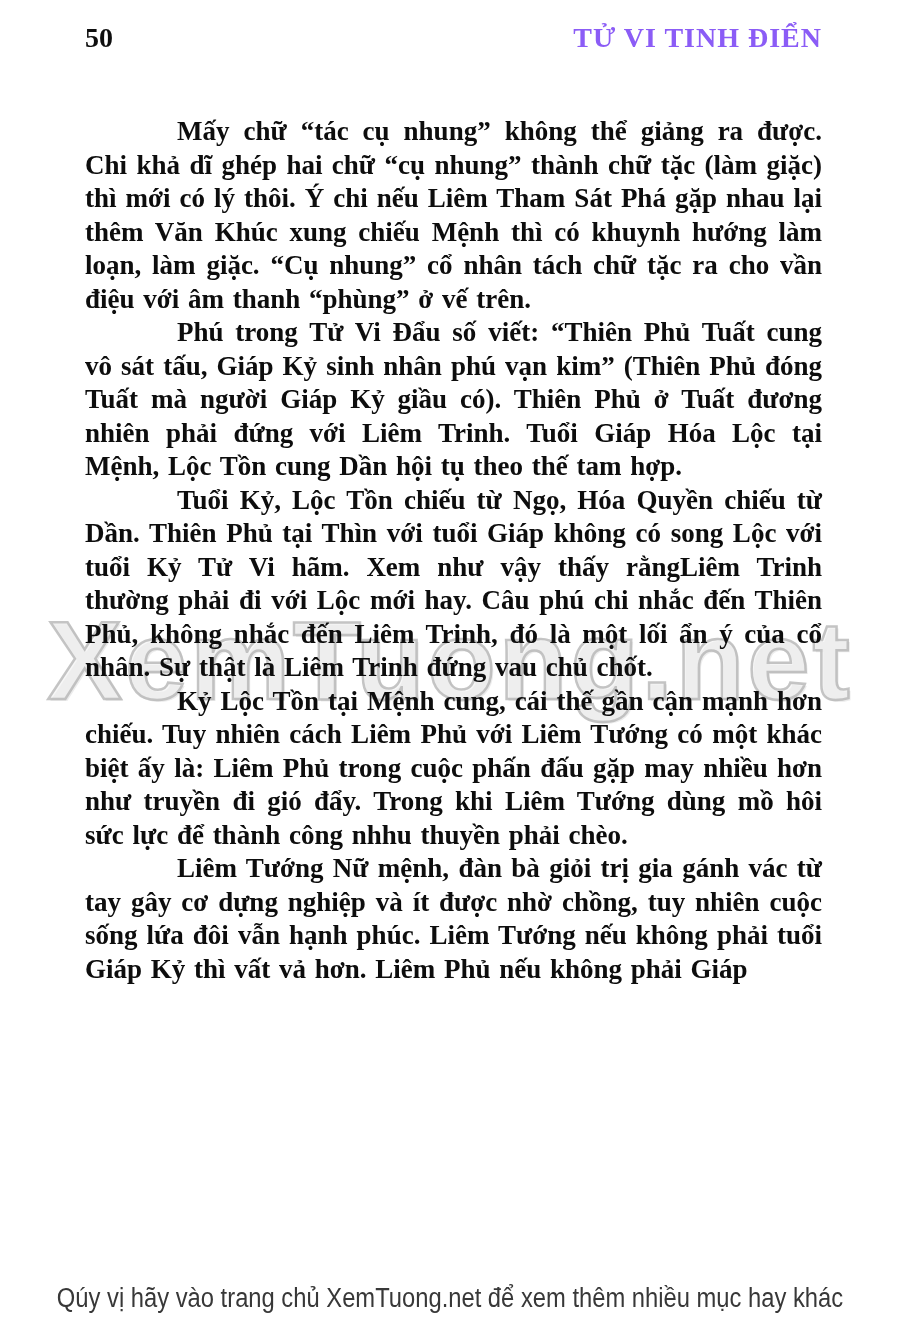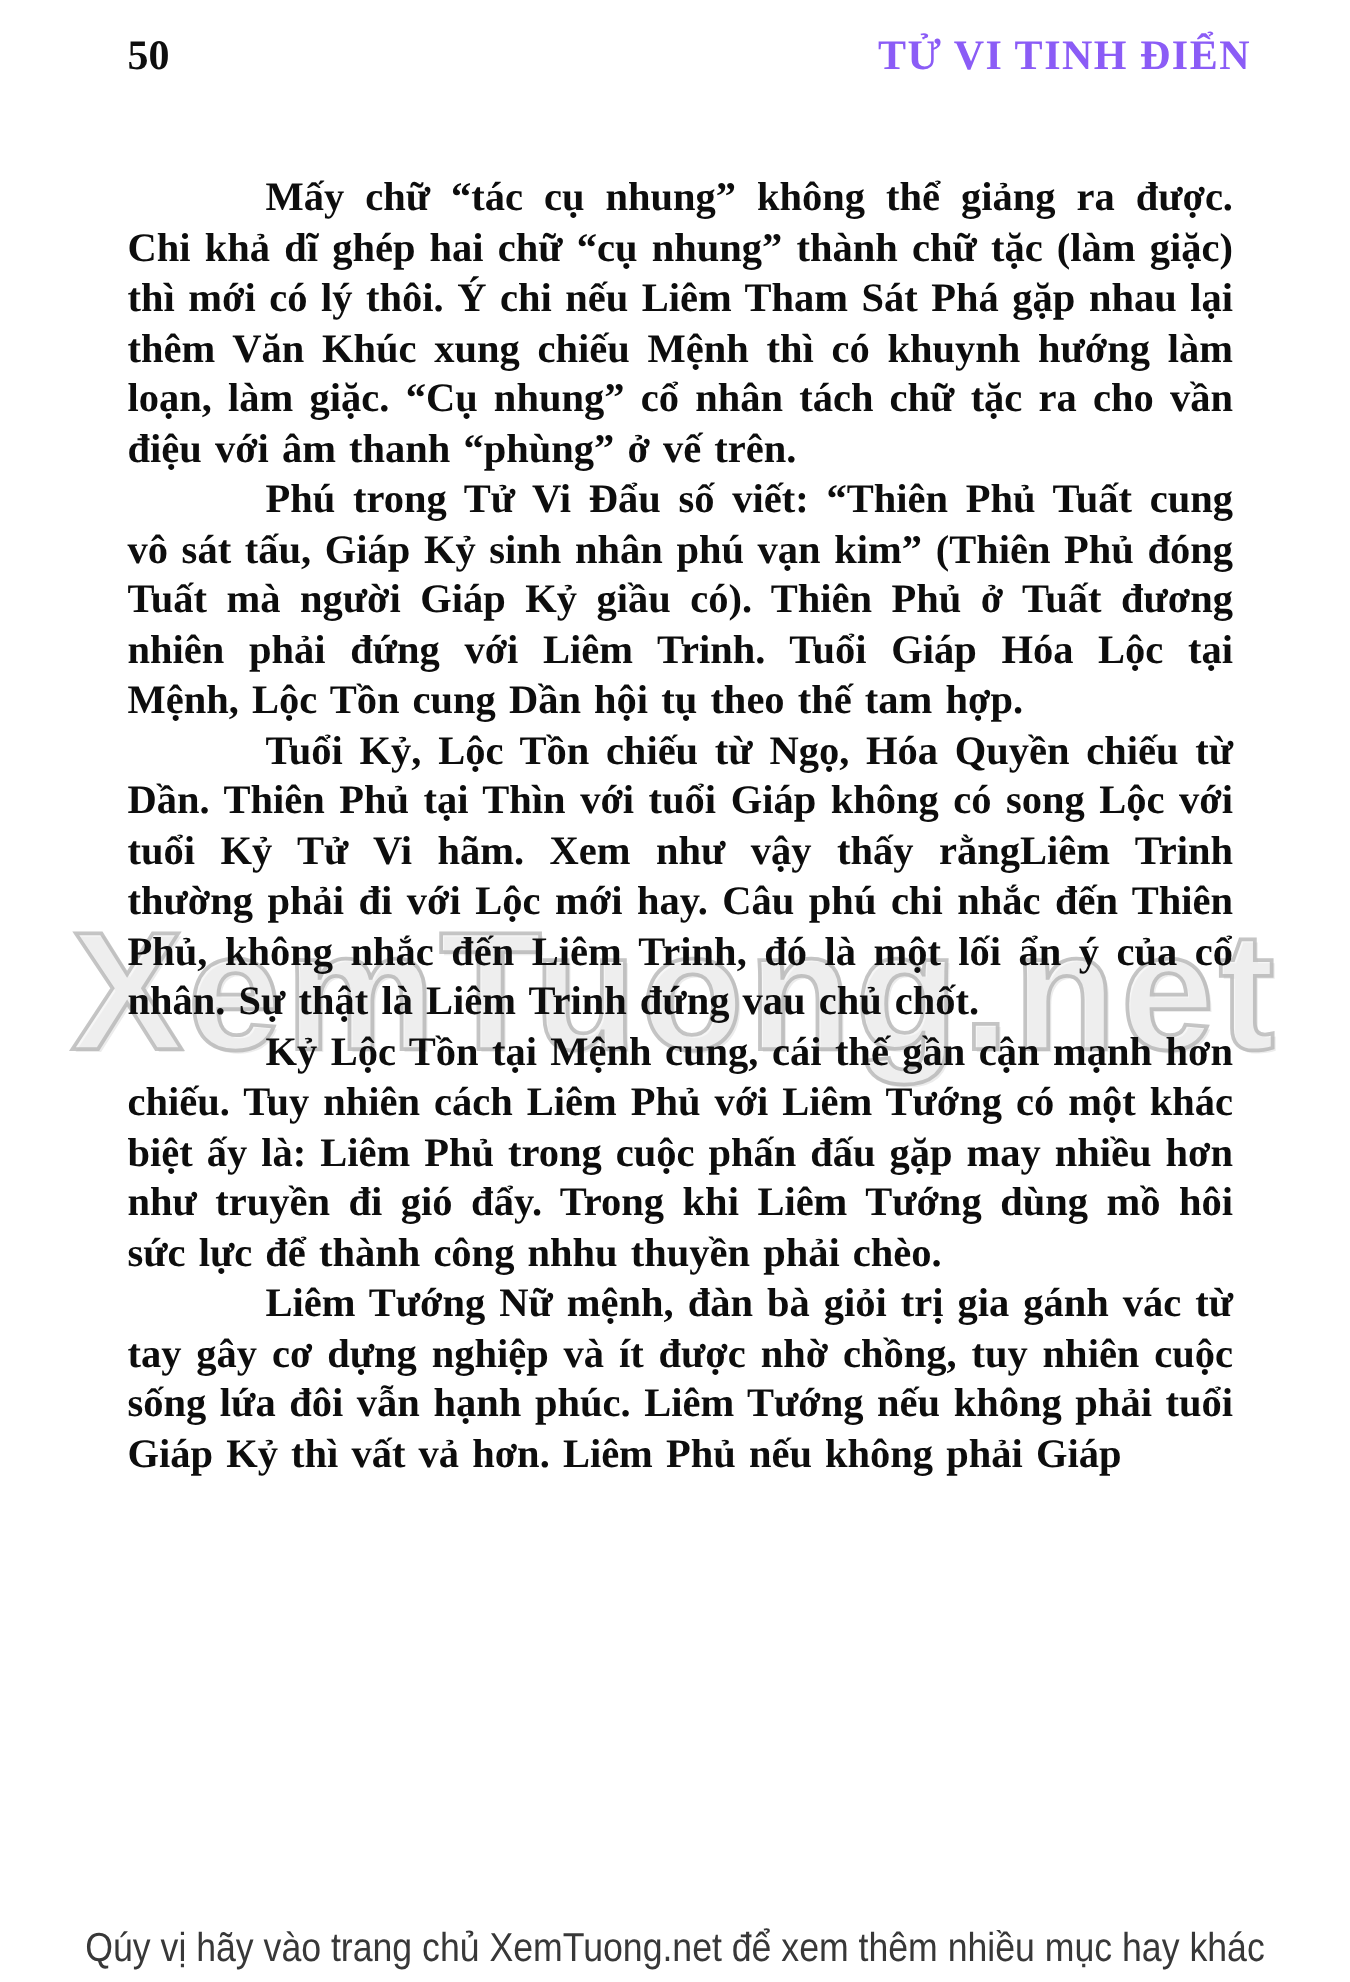--- a/index.html
+++ b/index.html
@@ -13,21 +13,21 @@
     position: relative;
     overflow: hidden;
     font-family: "Liberation Serif", "DejaVu Serif", serif;
   }
 
   
   .page-header {
     position: absolute;
     top: 22px;
     left: 85px;
-    right: 66px;
+    right: 78px;
     height: 36px;
     z-index: 2;
   }
   .page-number {
     position: absolute;
     left: 0;
     top: 0;
     font-size: 28px;
     font-weight: bold;
     color: #0e0e0e;

